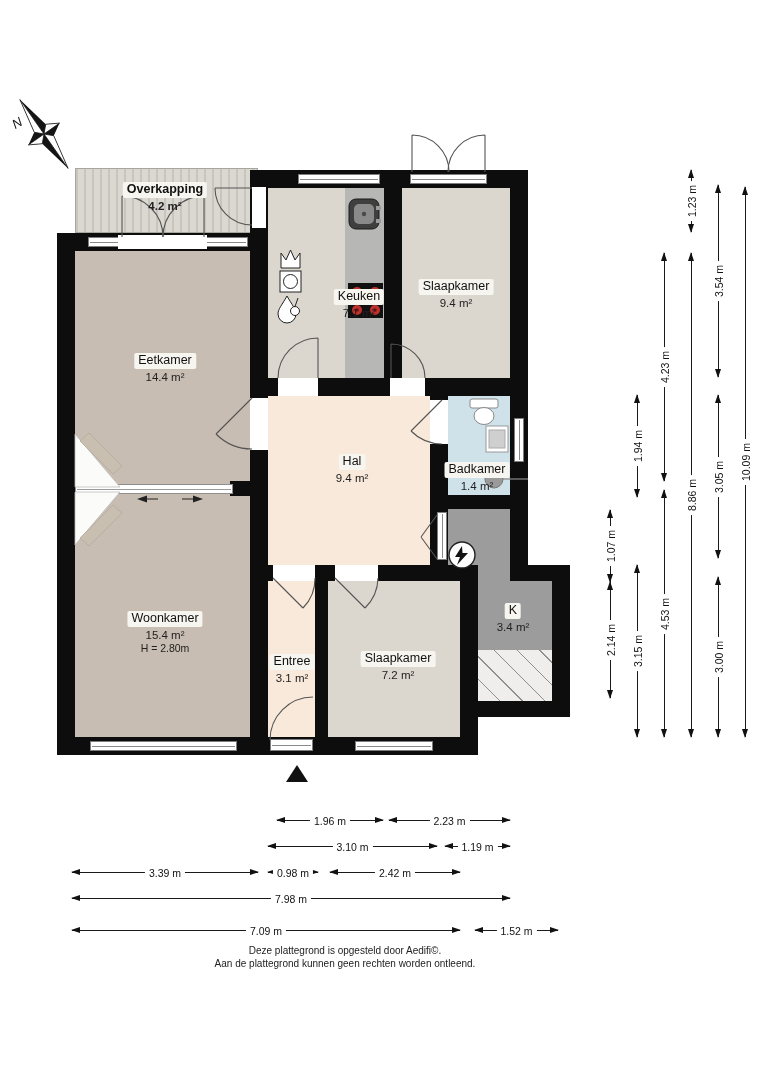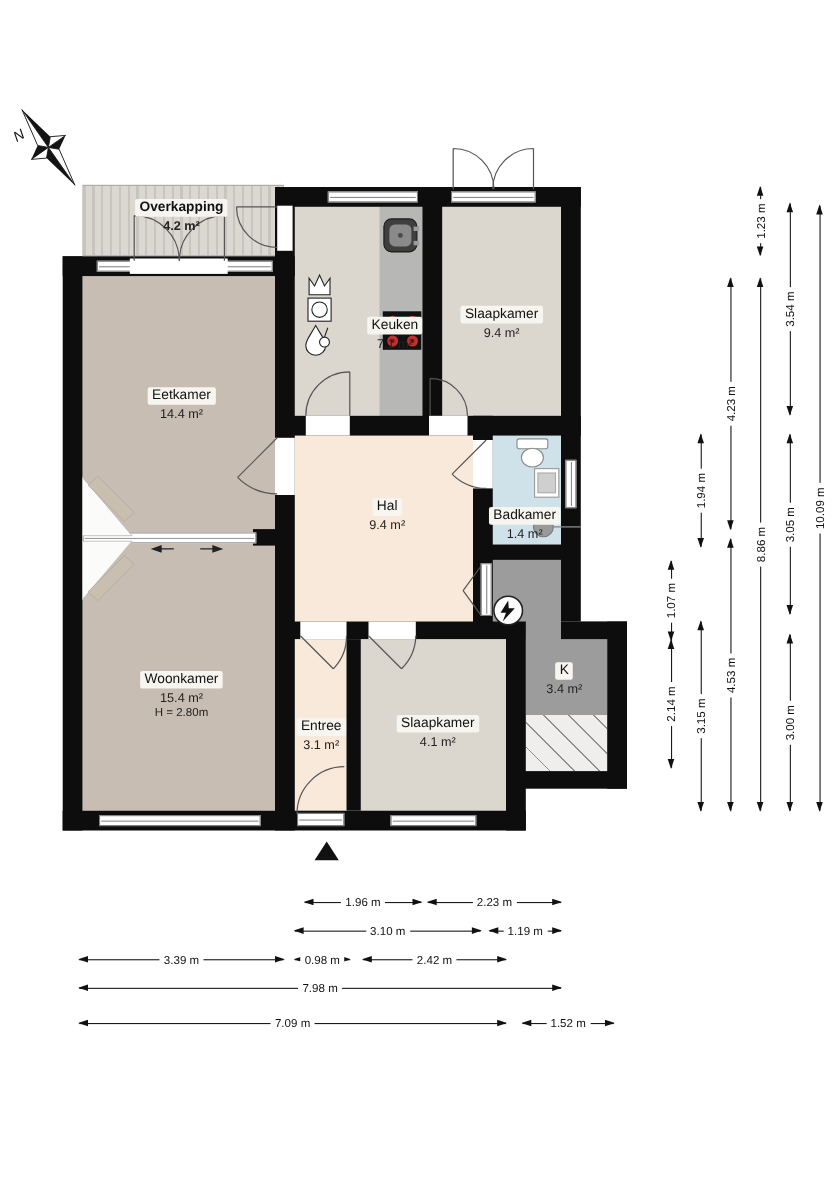--- a/index.html
+++ b/index.html
@@ -216,21 +216,21 @@
     <span class="pill">Woonkamer</span>
     <span class="area">15.4 m²</span>
     <span class="hgt">H = 2.80m</span>
   </div>
   <div class="rlabel" style="left:292px;top:650px;">
     <span class="pill">Entree</span>
     <span class="area">3.1 m²</span>
   </div>
   <div class="rlabel" style="left:398px;top:647px;">
     <span class="pill">Slaapkamer</span>
-    <span class="area">4.1 m²</span>
+    <span class="area">7.2 m²</span>
   </div>
   <div class="rlabel" style="left:513px;top:599px;">
     <span class="pill">K</span>
     <span class="area">3.4 m²</span>
   </div>
 
   <div id="dims">
       <div class="dim dim-v" style="top: 510px; left: 610px; height: 72px;">
         <span class="ah ah-t"></span>
         <span class="ah ah-b"></span>
@@ -336,14 +336,18 @@
         <span class="ah ah-r"></span>
         <span class="dim-label">7.09 m</span>
       </div>
       <div class="dim dim-h" style="left: 475px; top: 930px; width: 83px;">
         <span class="ah ah-l"></span>
         <span class="ah ah-r"></span>
         <span class="dim-label">1.52 m</span>
       </div>
     </div>
 
+  <div id="footer">
+    <div>Deze plattegrond is opgesteld door Aedifi©.</div>
+    <div>Aan de plattegrond kunnen geen rechten worden ontleend.</div>
+  </div>
 
 </div>
 
 </body></html>

